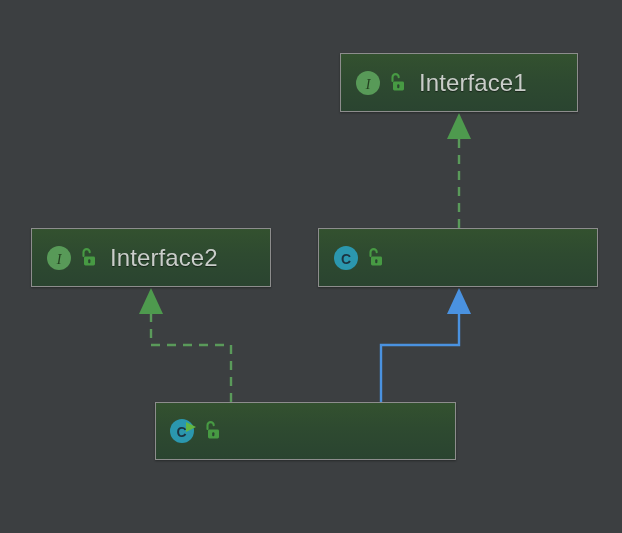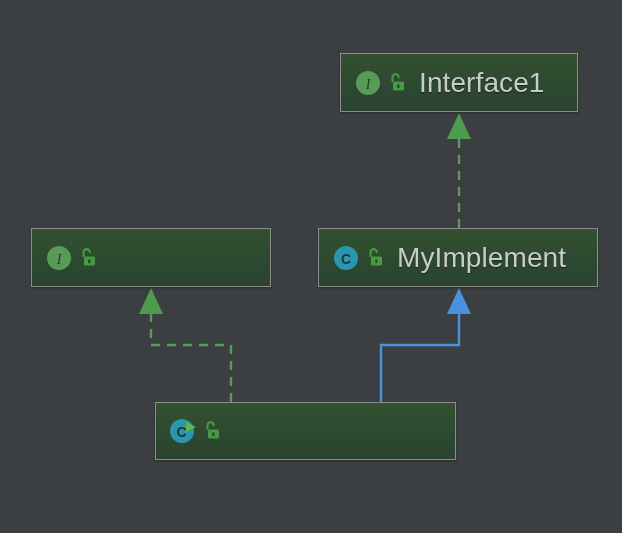--- a/index.html
+++ b/index.html
@@ -42,21 +42,21 @@
   }
   .lock-icon {
     width: 20px;
     height: 22px;
     flex: 0 0 20px;
     margin-left: 5px;
     display: block;
   }
   .node-label {
     margin-left: 12px;
-    font-size: 28px;
+    font-size: 24px;
     color: #c9cdc9;
     white-space: nowrap;
     letter-spacing: 0.1px;
     text-shadow: 0 1px 1px rgba(0,0,0,0.5);
   }
 </style>
 </head>
 <body>
 
 <div id="diagram-canvas">
@@ -95,33 +95,33 @@
   <div class="uml-node" style="left:31px; top:228px; width:240px; height:59px;">
     <svg class="node-icon" viewBox="0 0 28 28" xmlns="http://www.w3.org/2000/svg">
       <circle cx="14" cy="14" r="12" fill="#589a58"></circle>
       <text x="14" y="19.5" text-anchor="middle" font-family="Liberation Serif, serif" font-size="14" font-style="italic" fill="#23401f">I</text>
     </svg>
     <svg class="lock-icon" viewBox="0 0 20 22" xmlns="http://www.w3.org/2000/svg">
       <path d="M5.5 9 L5.5 5.2 A3.1 3.1 0 0 1 11.7 5.2" fill="none" stroke="#479a43" stroke-width="2.1" stroke-linecap="round"></path>
       <rect x="6" y="9.5" width="11" height="9" rx="1.4" fill="#479a43"></rect>
       <rect x="10.2" y="12.3" width="2.2" height="4" rx="1" fill="#2a4430"></rect>
     </svg>
+    <span class="node-label">Interface2</span>
   </div>
 
   <div class="uml-node" style="left:318px; top:228px; width:280px; height:59px;">
     <svg class="node-icon" viewBox="0 0 28 28" xmlns="http://www.w3.org/2000/svg">
       <circle cx="14" cy="14" r="12" fill="#2b97ae"></circle>
       <text x="14" y="19.5" text-anchor="middle" font-family="Liberation Sans, sans-serif" font-size="14" font-weight="bold" fill="#1c3340">C</text>
     </svg>
     <svg class="lock-icon" viewBox="0 0 20 22" xmlns="http://www.w3.org/2000/svg">
       <path d="M5.5 9 L5.5 5.2 A3.1 3.1 0 0 1 11.7 5.2" fill="none" stroke="#479a43" stroke-width="2.1" stroke-linecap="round"></path>
       <rect x="6" y="9.5" width="11" height="9" rx="1.4" fill="#479a43"></rect>
       <rect x="10.2" y="12.3" width="2.2" height="4" rx="1" fill="#2a4430"></rect>
     </svg>
-    <span class="node-label">MyImplement</span>
   </div>
 
   <div class="uml-node" style="left:155px; top:402px; width:301px; height:58px;">
     <svg class="node-icon" viewBox="0 0 28 28" xmlns="http://www.w3.org/2000/svg">
       <circle cx="13" cy="14" r="12" fill="#2b97ae"></circle>
       <text x="12.5" y="19.5" text-anchor="middle" font-family="Liberation Sans, sans-serif" font-size="14" font-weight="bold" fill="#1c3340">C</text>
       <polygon points="17,5 27,10 17,15" fill="#62b543"></polygon>
     </svg>
     <svg class="lock-icon" viewBox="0 0 20 22" xmlns="http://www.w3.org/2000/svg">
       <path d="M5.5 9 L5.5 5.2 A3.1 3.1 0 0 1 11.7 5.2" fill="none" stroke="#479a43" stroke-width="2.1" stroke-linecap="round"></path>

